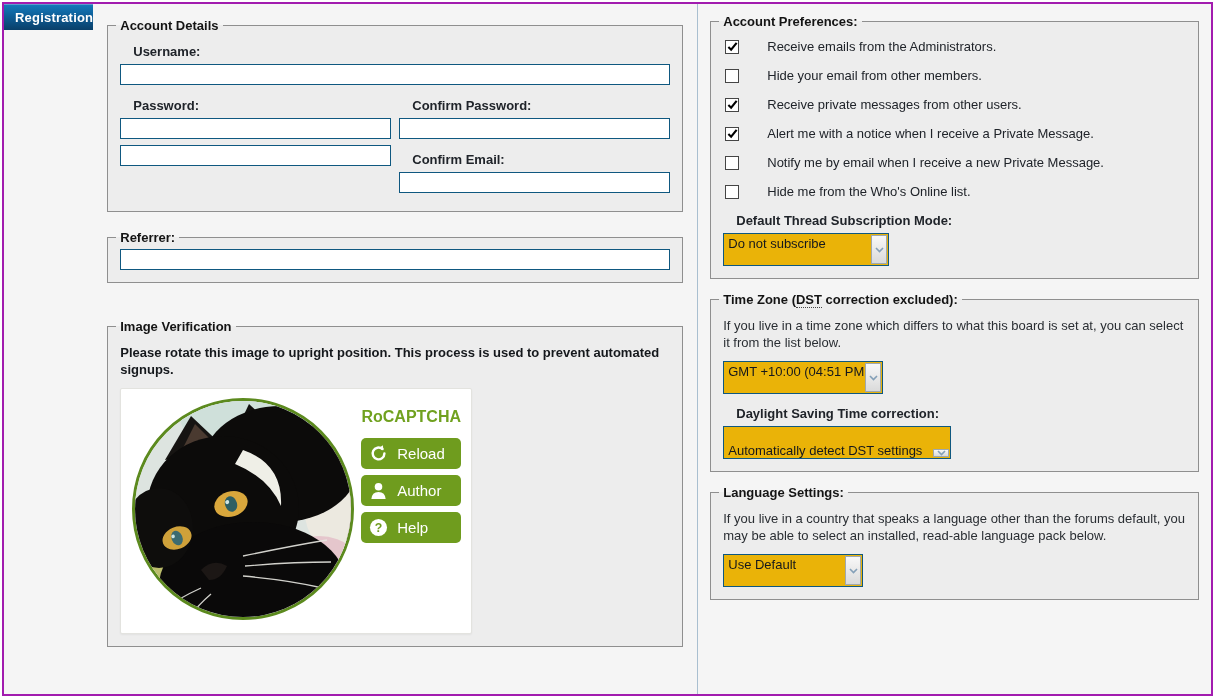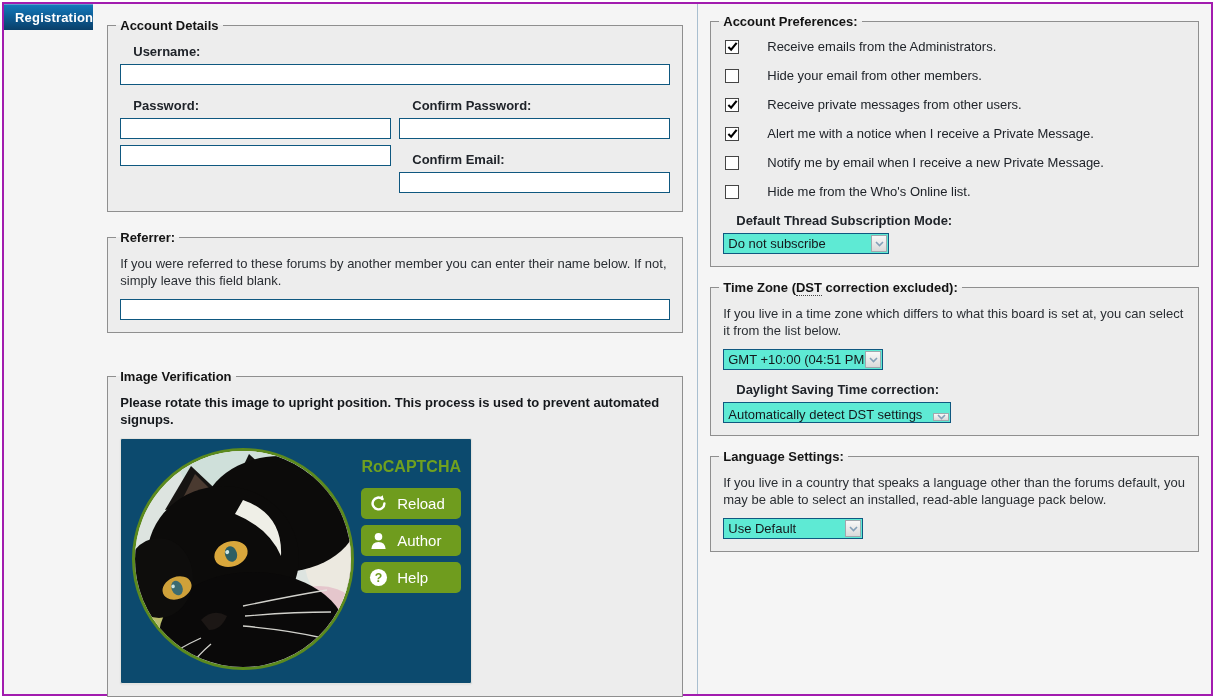--- a/index.html
+++ b/index.html
@@ -37,22 +37,22 @@
   input[type="text"], input[type="password"] {
     width:100%; height:21px; border:1px solid #0f5880; background:#fff;
     font-family:"Liberation Sans", sans-serif; font-size:13px; padding:2px 4px; margin:0;
   }
   .form-row { margin-bottom:6px; }
   .two-col { display:flex; gap:8px; }
   .two-col > div { flex:1; }
 
   
   .select {
-    display:inline-flex; align-items:stretch; height:21px;
-    border:1px solid #0f5880; background:#5eead4; cursor:default;
+    display:inline-flex; align-items:stretch; height:33px;
+    border:1px solid #0f5880; background:#eab308; cursor:default;
   }
   .select-text { font-size:13px; color:#15181c; padding:2px 3px 0 4px; white-space:nowrap; flex:1; overflow:hidden; }
   .select-btn {
     width:16px; margin:1px; flex:0 0 16px;
     border:1px solid #9fa8ae;
     background:linear-gradient(#f8f8f8, #dadada);
     display:flex; align-items:center; justify-content:center;
   }
   .w166 { width:166px; } .w160 { width:160px; } .w228 { width:228px;align-items:flex-end; } .w140 { width:140px; }
 
@@ -61,21 +61,21 @@
   .cb {
     width:14px; height:14px; flex:0 0 14px; background:#fff;
     border:1px solid #454545; display:flex; align-items:center; justify-content:center;
   }
   .cb svg { visibility:hidden; }
   .cb.checked svg { visibility:visible; }
 
   
   .captcha-panel {
     width:352px; margin-top:8px;
-    background:#0c4a6e; border:1px solid #e3e3df; border-radius:2px;
+    background:#ffffff; border:1px solid #e3e3df; border-radius:2px;
     padding:9px 10px; display:flex; gap:6px;
     box-shadow:0 1px 2px rgba(0,0,0,.05);
   }
   .captcha-right { padding-top:8px; }
   .captcha-brand { color:#70a11f; font-weight:bold; font-size:16px; text-align:center; margin:2px 0 12px; }
   .cap-btn {
     display:flex; align-items:center; gap:9px;
     width:100px; height:31px; margin-bottom:6px;
     background:#6f9c1e; border:none; border-radius:5px;
     color:#fff; font-family:"Liberation Sans", sans-serif; font-size:15px;
@@ -122,21 +122,20 @@
           </div>
           <div>
             <label class="field-label">Confirm Email:</label>
             <input type="text" value="" style="">
           </div>
         </div>
       </fieldset>
 
       <fieldset style="margin-bottom:36px;">
         <legend>Referrer:</legend>
-        <p class="desc">If you were referred to these forums by another member you can enter their name below. If not, simply leave this field blank.</p>
         <input type="text" value="" style="">
       </fieldset>
 
       <fieldset style="margin-bottom:8px;">
         <legend>Image Verification</legend>
         <p class="desc desc-bold">Please rotate this image to upright position. This process is used to prevent automated signups.</p>
 
         <div class="captcha-panel">
 
           <div style="flex:0 0 224px;">

